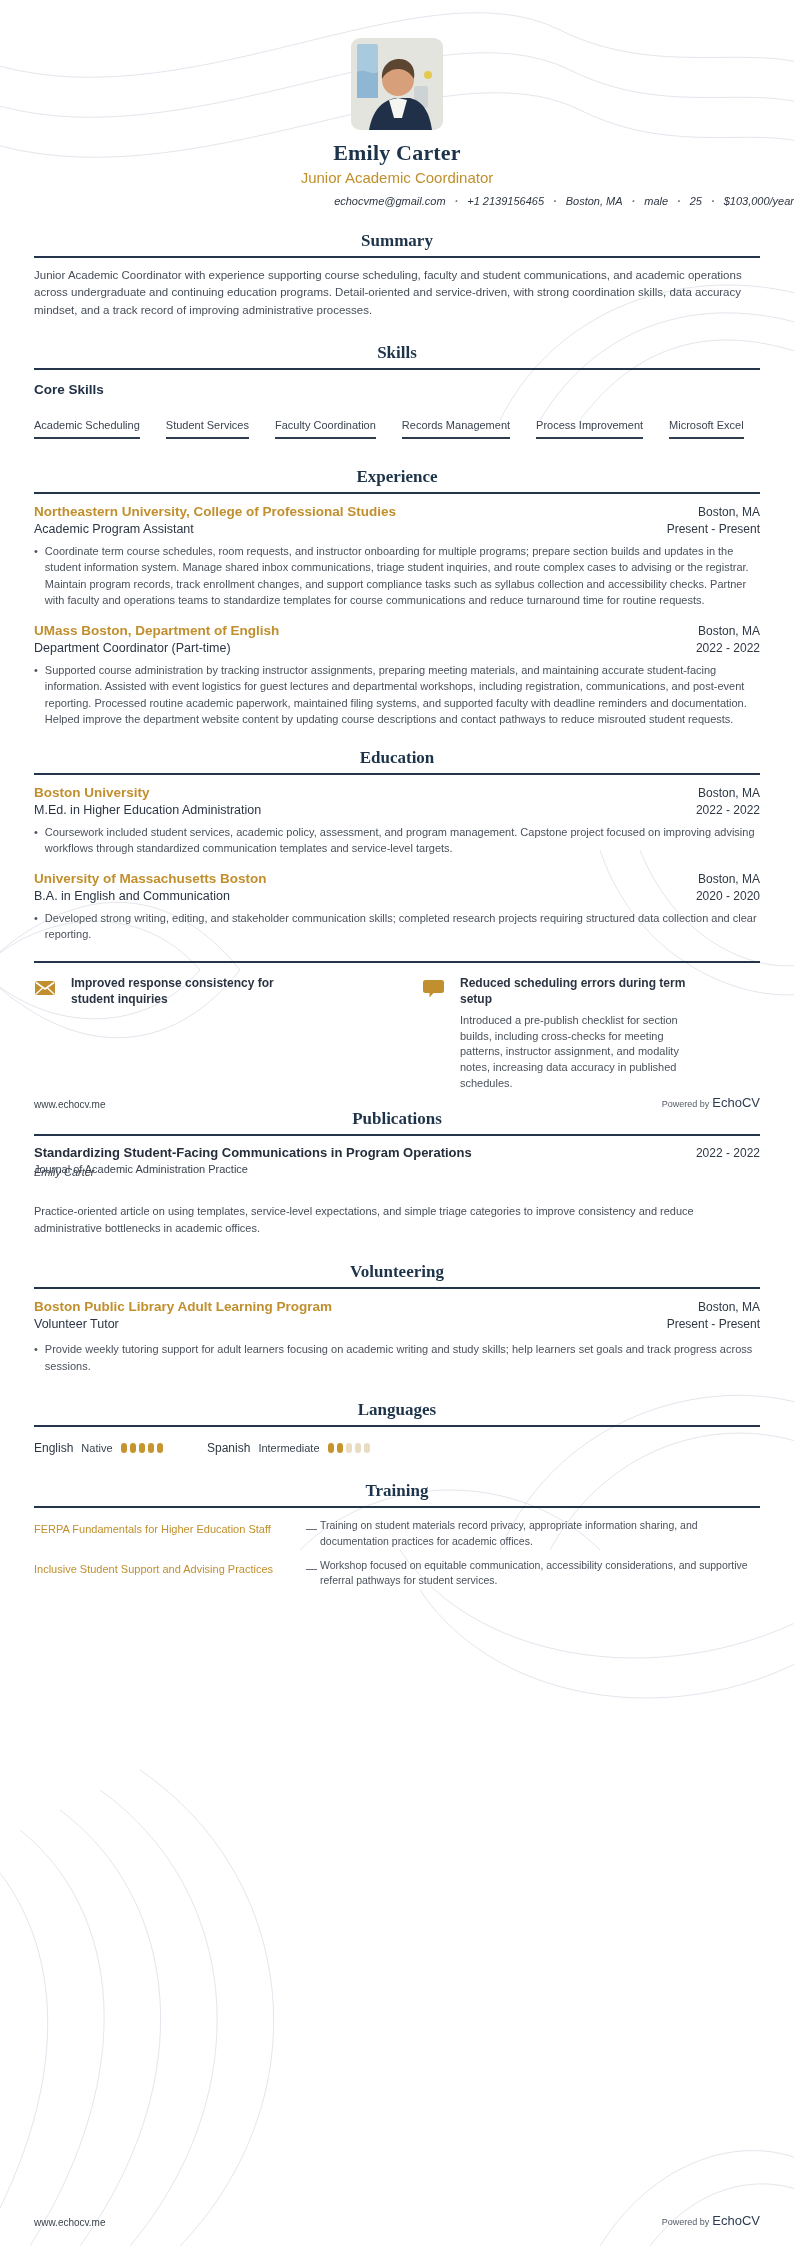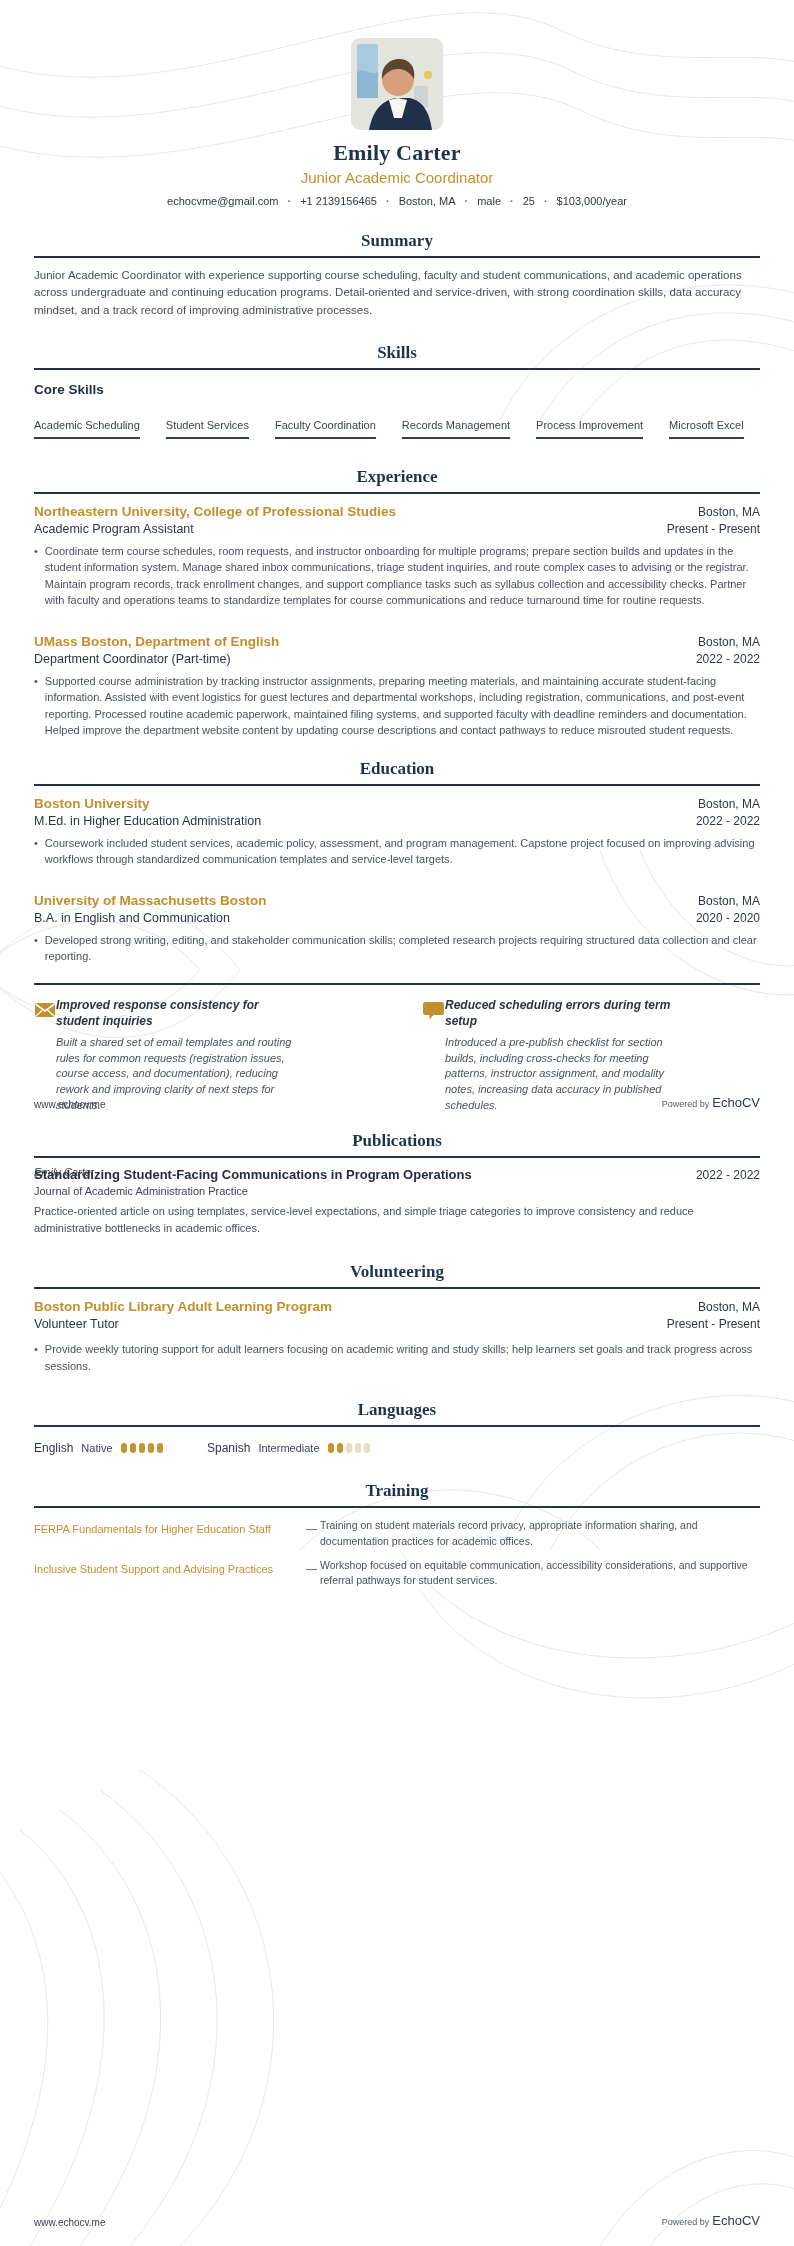--- a/index.html
+++ b/index.html
@@ -9,45 +9,45 @@
   .page { position:relative; z-index:1; }
   .page1 { height:1128px; }
   .page2 { height:1118px; }
   .content { padding:0 34px; }
 
   
   .avatar-wrap { display:flex; justify-content:center; padding-top:38px; }
   .avatar { width:92px; height:92px; border-radius:9px; overflow:hidden; display:block; }
   .name { margin-top:10px; text-align:center; font-family:"Liberation Serif", serif; font-weight:700; font-size:22px; color:#1d3349; letter-spacing:.2px; }
   .job-title { margin-top:3px; text-align:center; font-size:15px; color:#c18f2d; font-weight:400; }
-  .contact { margin-top:9px; display:flex; justify-content:center; align-items:center; gap:9px; font-size:11px; color:#2f3744; }
+  .contact { margin-top:9px; display:flex; justify-content:flex-end; align-items:center; gap:9px; font-size:11px; color:#2f3744;font-style:italic; }
   .contact .sep::before { content:"·"; color:#6b7280; font-weight:700; }
 
   
   .sec-head { text-align:center; font-family:"Liberation Serif", serif; font-weight:700; font-size:17px; color:#1d3349; }
   .sec-rule { border:none; border-top:2.5px solid #24354b; margin-top:5px; }
   .row { display:flex; justify-content:space-between; align-items:baseline; }
   .org { font-size:13.5px; font-weight:700; color:#c18f2d; }
   .meta { font-size:12px; color:#2e3744; white-space:nowrap; }
   .role { font-size:12.5px; color:#2b3544; }
   .bullets { margin-top:7px; }
   .bullet { display:flex; gap:7px; font-size:11px; color:#4a515c; line-height:1.5;justify-content:flex-end; }
   .bullet::before { content:"•"; color:#4a515c; flex:0 0 auto; }
 
   .summary-text { margin-top:9px; font-size:11.5px; color:#474e59; line-height:1.5; }
 
   .skills-label { margin-top:12px; font-size:13.5px; font-weight:700; color:#203146; }
   .chips { margin-top:22px; display:flex; gap:26px; flex-wrap:wrap; }
   .chip { font-size:11px; color:#3a4350; padding-bottom:6px; border-bottom:2px solid #2e3d50; }
 
   .entry { margin-top:10px; }
-  .entry + .entry { margin-top:25px; }
+  .entry + .entry { margin-top:14px; }
 
   .ach-grid { margin-top:12px; display:grid; grid-template-columns:1fr 1fr; column-gap:52px; }
-  .ach-item { display:flex; align-items:flex-start;font-style:italic; }
+  .ach-item { display:flex; gap:15px; align-items:flex-start; }
   .ach-icon { flex:0 0 auto; margin-top:2px; }
   .ach-text { max-width:242px; }
   .ach-title { font-size:12px; font-weight:700; color:#2b3442; line-height:1.35; }
   .ach-body { margin-top:6px; font-size:11px; color:#4b525c; line-height:1.42; }
 
   .pub-title { font-size:13px; font-weight:700; color:#252e3b; }
   .pub-journal { margin-top:3px; font-size:11px; color:#3a4350; }
   .pub-author { font-size:11px; font-style:italic; color:#3a414c; }
   .pub-desc { margin-top:25px; font-size:11px; color:#474e59; line-height:1.5; }
 
@@ -252,21 +252,20 @@
         <hr class="sec-rule">
         <div class="ach-grid">
           <div class="ach-item">
             <svg class="ach-icon" width="22" height="22" viewBox="0 0 22 22">
               <rect x="1" y="4" width="20" height="14" rx="2.5" fill="#c18f2d"></rect>
               <path d="M2,5.5 L11,12 L20,5.5" fill="none" stroke="#ffffff" stroke-width="1.6"></path>
               <path d="M2,17 L8.5,11 M20,17 L13.5,11" fill="none" stroke="#ffffff" stroke-width="1.2"></path>
             </svg>
             <div class="ach-text">
               <div class="ach-title">Improved response consistency for student inquiries</div>
-              <div class="ach-body">Built a shared set of email templates and routing rules for common requests (registration issues, course access, and documentation), reducing rework and improving clarity of next steps for students.</div>
             </div>
           </div>
           <div class="ach-item">
             <svg class="ach-icon" width="22" height="22" viewBox="0 0 22 22">
               <path d="M3,3 h16 a2.5,2.5 0 0 1 2.5,2.5 v8 a2.5,2.5 0 0 1 -2.5,2.5 h-8 l-4,4.5 v-4.5 h-4 a2.5,2.5 0 0 1 -2.5,-2.5 v-8 A2.5,2.5 0 0 1 3,3 Z" fill="#c18f2d" transform="translate(-0.5,0)"></path>
             </svg>
             <div class="ach-text">
               <div class="ach-title">Reduced scheduling errors during term setup</div>
               <div class="ach-body">Introduced a pre-publish checklist for section builds, including cross-checks for meeting patterns, instructor assignment, and modality notes, increasing data accuracy in published schedules.</div>
             </div>

